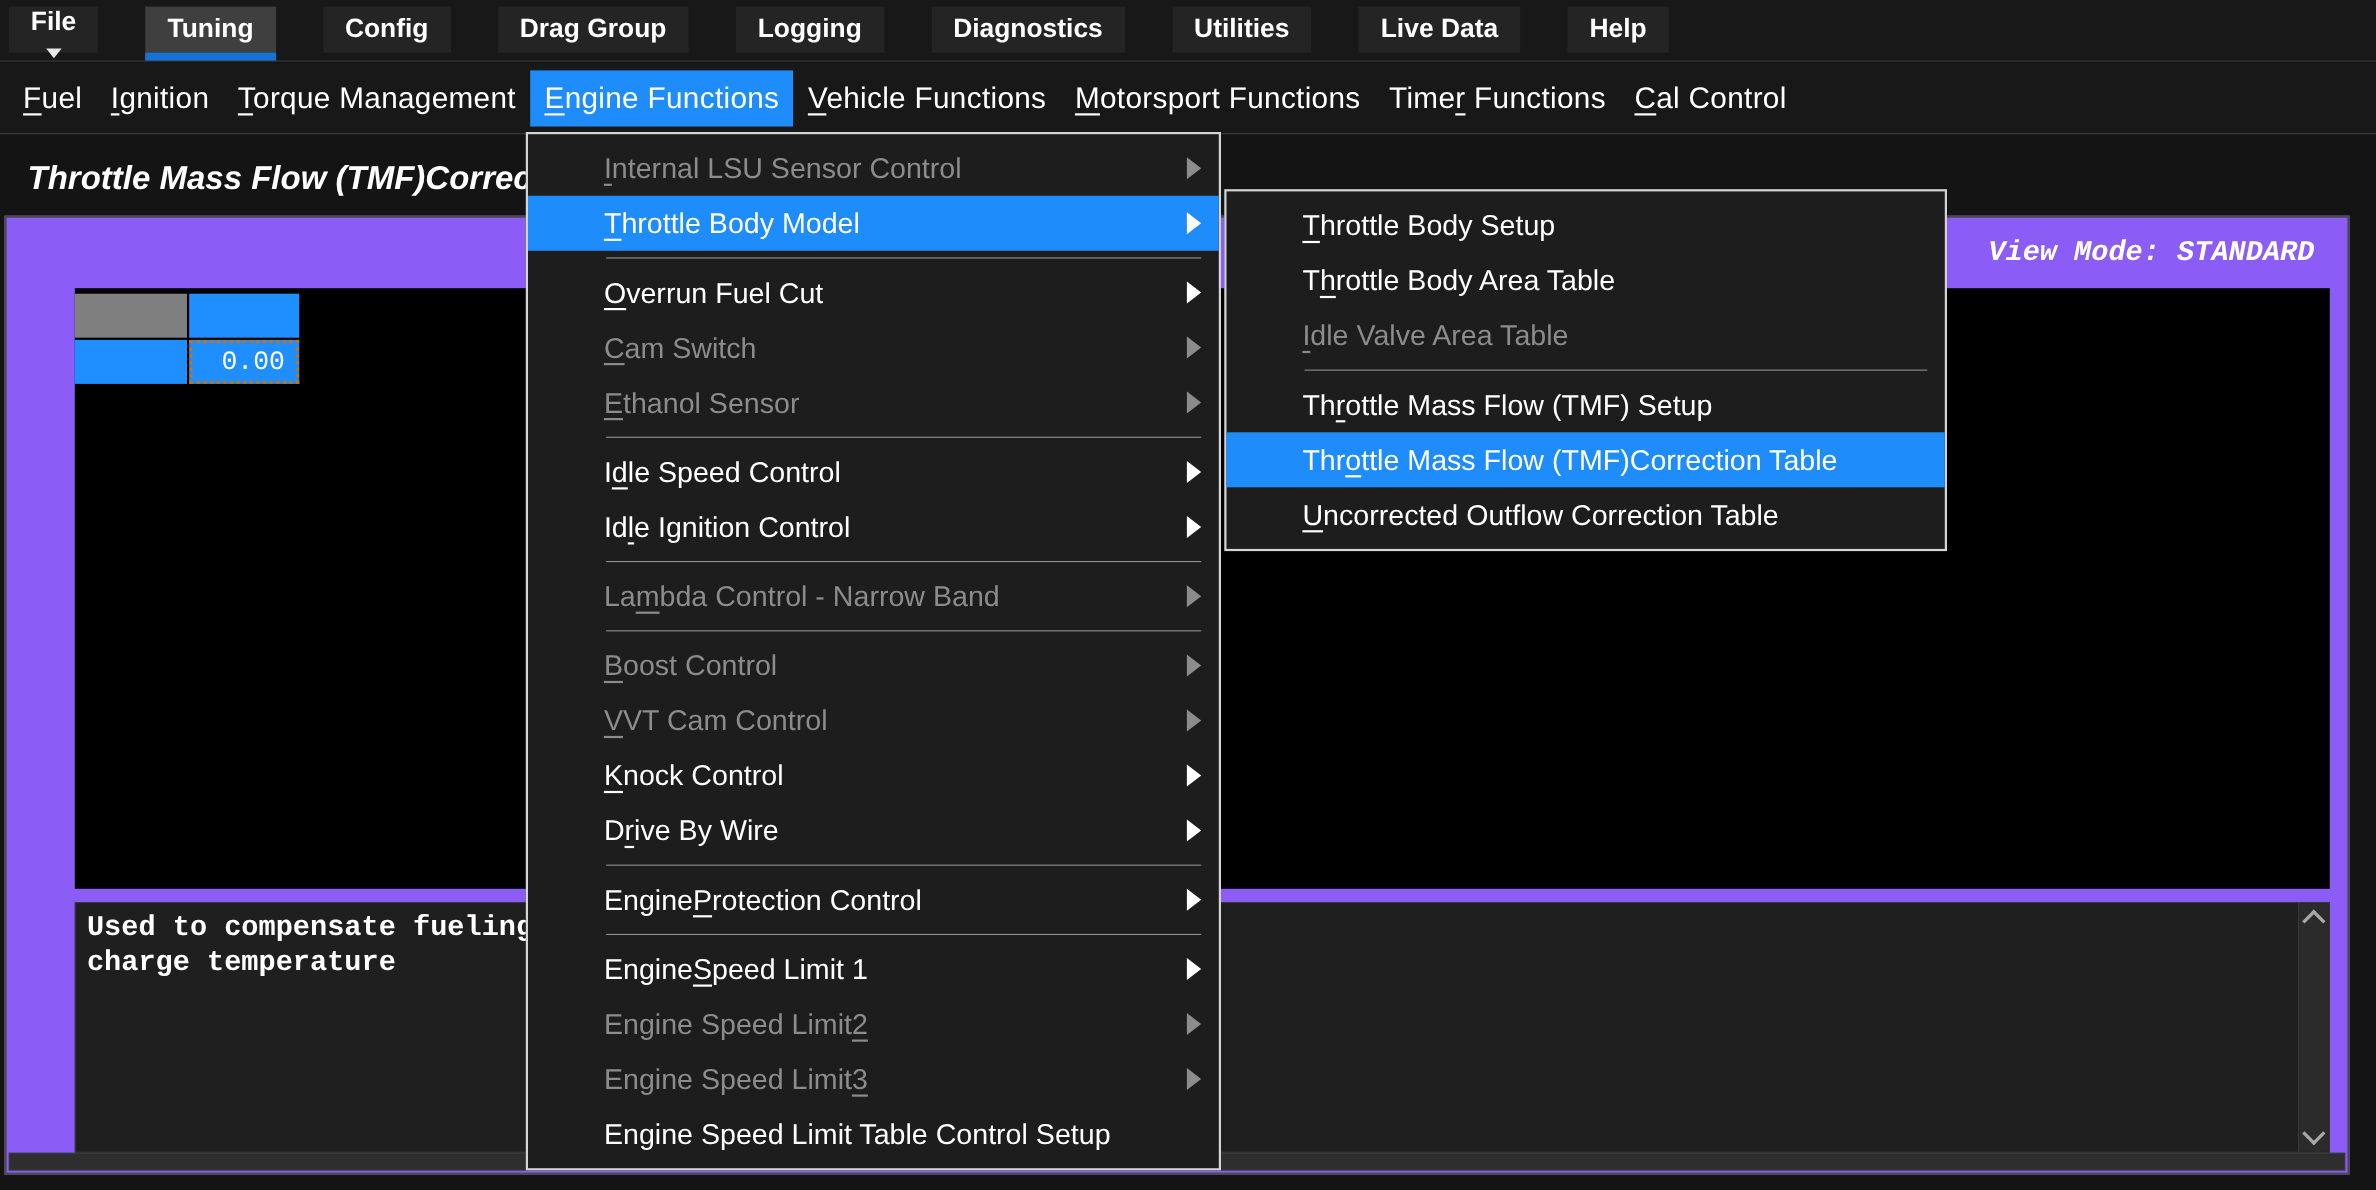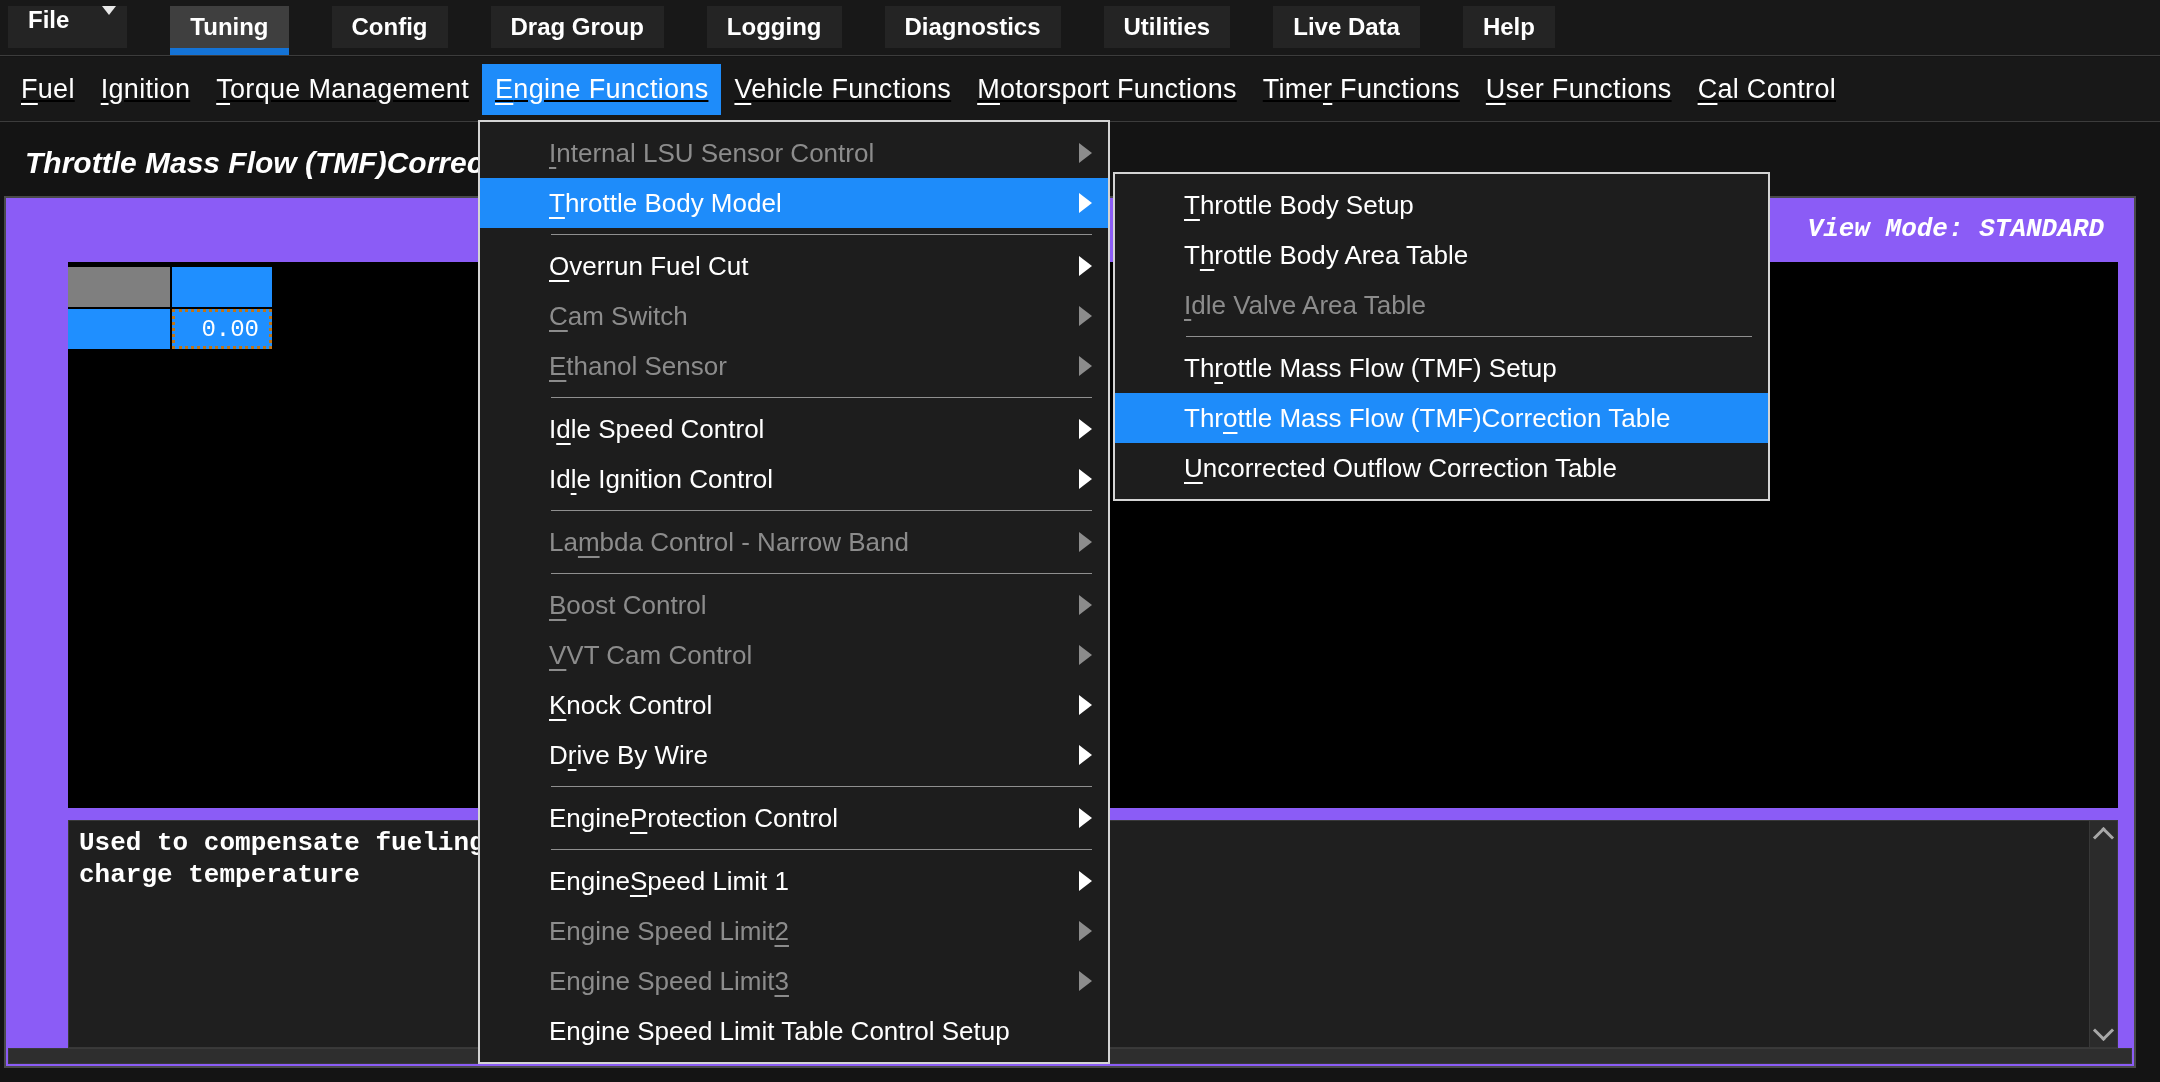--- a/index.html
+++ b/index.html
@@ -6,30 +6,30 @@
   body{width:2160px;height:1082px;background:#141414;overflow:hidden;position:relative;
        font-family:"Liberation Sans",sans-serif;-webkit-font-smoothing:antialiased;}
   
   #bar1{position:absolute;top:0;left:0;right:0;height:56px;background:#181818;
         border-bottom:1px solid #3c3c3c;display:flex;align-items:flex-start;
         padding:6px 0 0 8px;gap:7px;box-sizing:border-box;}
   .tile{height:42px;background:#242424;color:#fff;font-weight:bold;font-size:24px;
         display:flex;align-items:center;padding:0 20px;white-space:nowrap;margin-left:36px;}
   .tile.active{background:#3f3f3f;height:49px;box-sizing:border-box;
         border-bottom:7px solid var(--tab-underline);}
-  .file-group{display:flex;height:42px;background:#242424;align-items:flex-start;}
+  .file-group{display:flex;height:42px;background:#242424;align-items:center;flex-direction:column;}
   .file-label{padding:0 20px;display:flex;align-items:center;font-weight:bold;font-size:24px;color:#fff;}
   .file-divider{width:2px;background:#0c0c0c;margin:5px 0;}
   .file-arrow{width:36px;display:flex;align-items:center;justify-content:center;}
   .caret-down{width:0;height:0;border-left:7px solid transparent;border-right:7px solid transparent;
         border-top:9px solid #e8e8e8;}
   
   #bar2{position:absolute;top:57px;left:0;right:0;height:65px;background:#181818;
         border-bottom:1px solid #3c3c3c;display:flex;align-items:center;padding-left:8px;
-        box-sizing:border-box;text-decoration:underline;}
+        box-sizing:border-box;}
   .m2{font-size:27px;color:#fff;padding:10px 13px;letter-spacing:.3px;white-space:nowrap;}
   .m2.active{background:var(--accent);}
   .mn{text-decoration:underline;text-underline-offset:5px;text-decoration-thickness:2px;}
   
   #page-title{position:absolute;left:25px;top:146px;font-size:30px;font-style:italic;
         font-weight:bold;color:#fff;white-space:nowrap;}
   
   #main-panel{position:absolute;left:4px;top:196px;width:2132px;height:872px;box-sizing:border-box;
         background:#8b5cf6;border:2px solid #4a4a4a;font-family:Liberation Mono, monospace;}
   #view-mode{position:absolute;top:16px;right:30px;font-size:26px;font-style:italic;
@@ -93,21 +93,20 @@
   </div>
 
 <div id="bar2">
     <div class="m2"><span class="mn">F</span>uel</div>
     <div class="m2"><span class="mn">I</span>gnition</div>
     <div class="m2"><span class="mn">T</span>orque Management</div>
     <div class="m2 active"><span class="mn">E</span>ngine Functions</div>
     <div class="m2"><span class="mn">V</span>ehicle Functions</div>
     <div class="m2"><span class="mn">M</span>otorsport Functions</div>
     <div class="m2">Time<span class="mn">r</span> Functions</div>
-    <div class="m2"><span class="mn">U</span>ser Functions</div>
     <div class="m2"><span class="mn">C</span>al Control</div>
   </div>
 
 <div id="page-title">Throttle Mass Flow (TMF)Correction Table</div>
 
 <div id="main-panel">
   <div id="view-mode">View Mode: STANDARD</div>
   <div id="grid-area">
       <div class="cell corner" style="left: 0px; top: 5px; width: 102px; height: 40px;"></div>
       <div class="cell axis" style="left: 104px; top: 5px; width: 100px; height: 40px;"></div>

